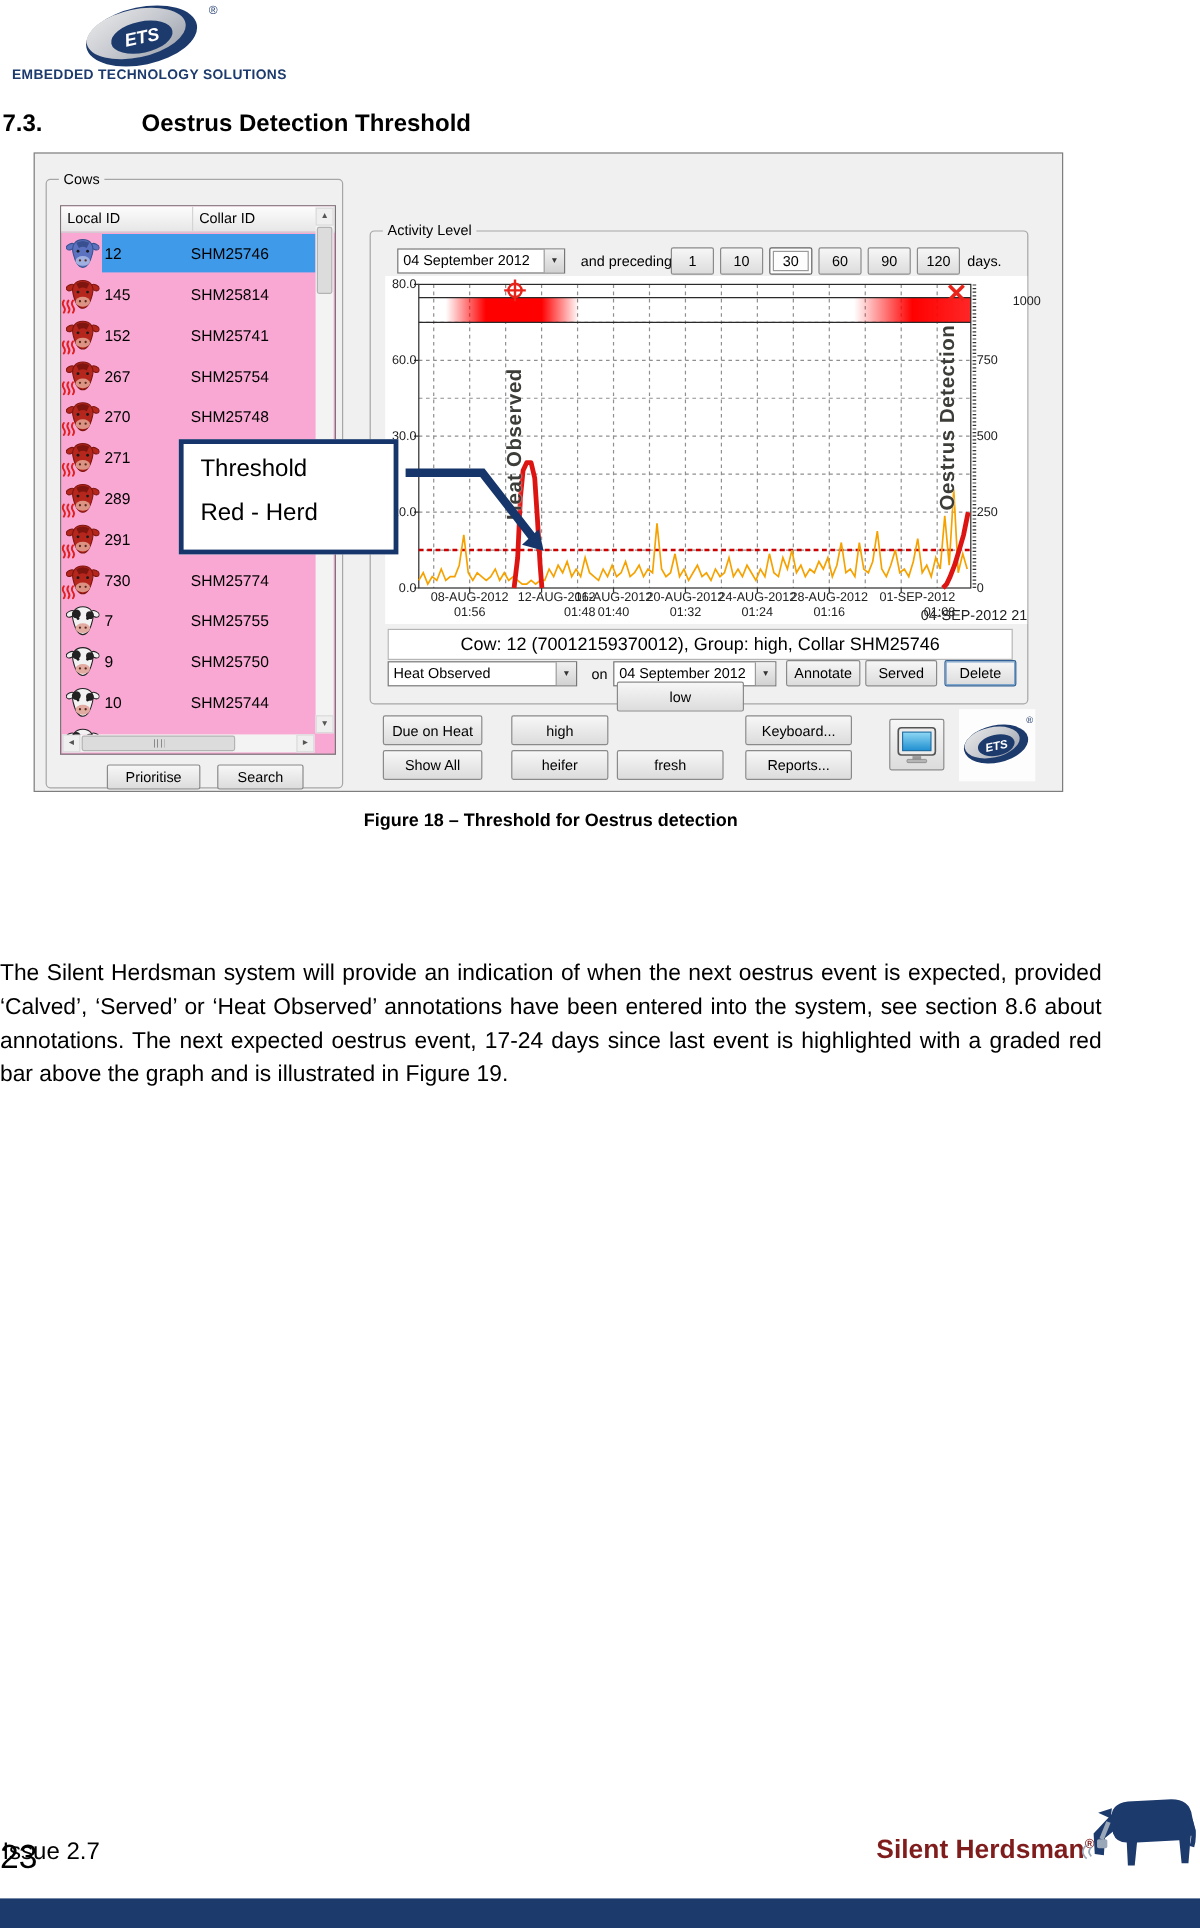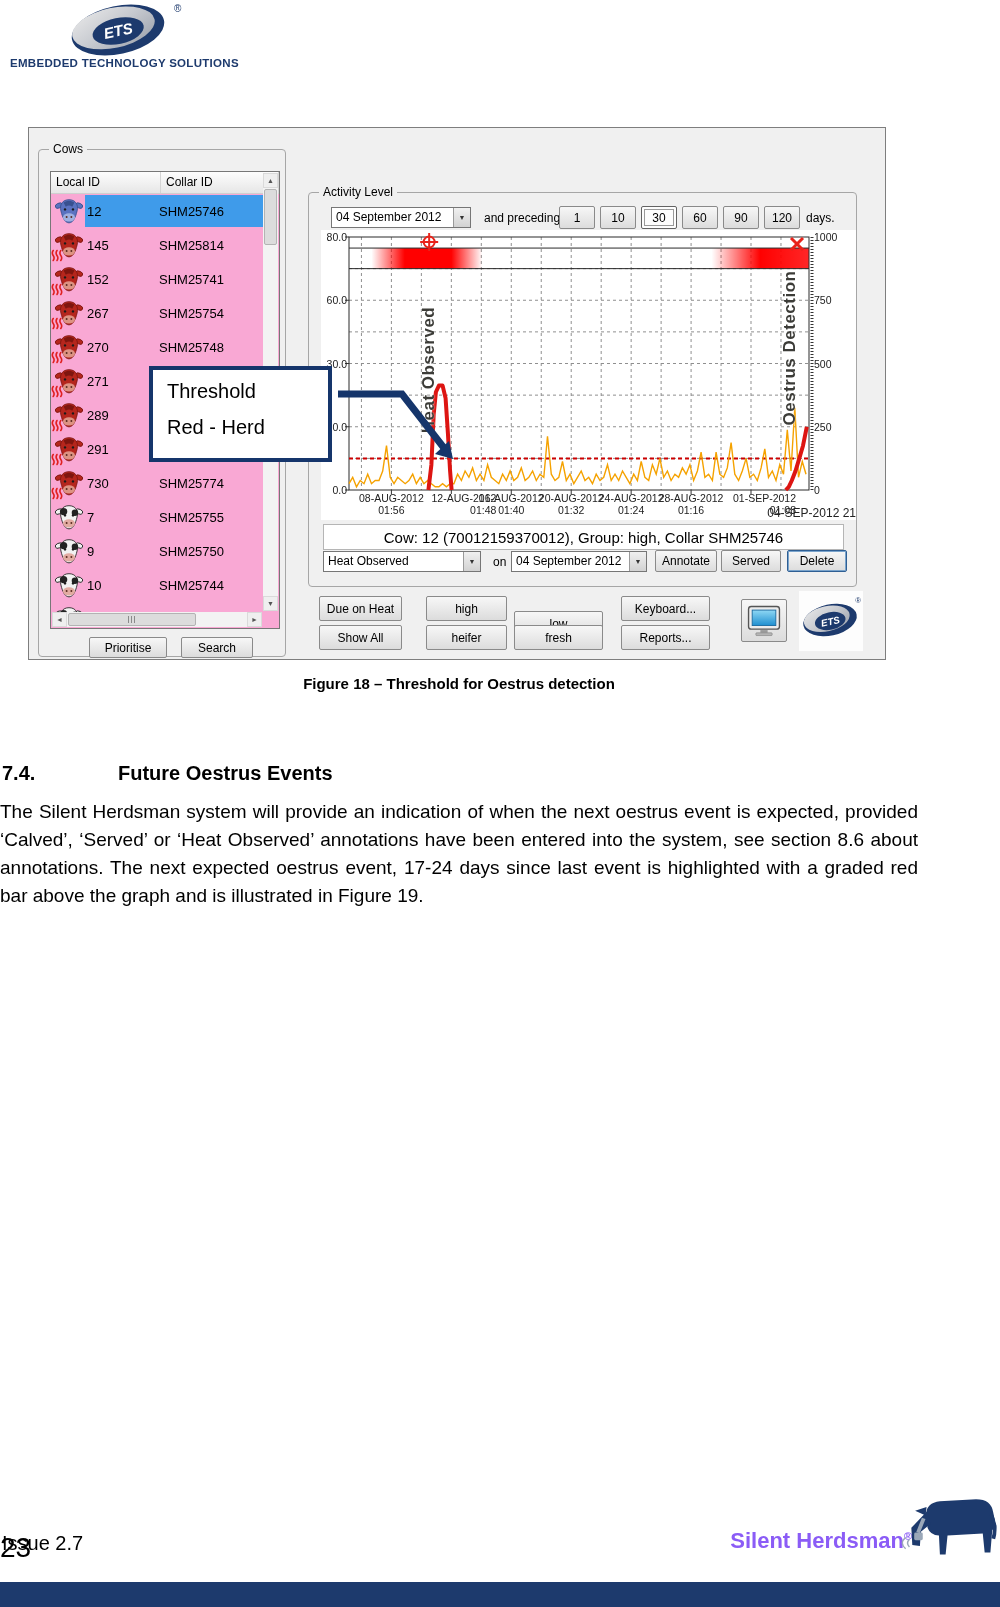--- a/index.html
+++ b/index.html
@@ -9,21 +9,21 @@
   .abs{position:absolute}
 
   
   .tagline{position:absolute;left:10px;top:57px;font-size:11.5px;font-weight:bold;color:#1d3a6d;letter-spacing:.3px}
   .h-sec{position:absolute;display:flex;font-size:20px;font-weight:bold}
   .h-sec .num{width:116px}
   .caption{position:absolute;left:0;top:675px;width:918px;text-align:center;font-size:15px;font-weight:bold}
   .bodytext{position:absolute;left:0;top:798px;width:918px;font-size:19px;line-height:28px;text-align:justify}
   .f-issue{position:absolute;left:2px;top:1532px;font-size:20px}
   .f-page{position:absolute;left:0;top:1532px;width:940px;text-align:left;font-size:28px}
-  .f-brand{position:absolute;right:88px;top:1528px;font-size:22px;font-weight:bold;color:#8b5cf6;white-space:nowrap}
+  .f-brand{position:absolute;right:88px;top:1528px;font-size:22px;font-weight:bold;color:#7f1d1d;white-space:nowrap}
   .f-brand sup{font-size:11px}
   .f-bar{position:absolute;left:0;top:1582px;width:1000px;height:25px;background:#1d3a6d}
 
   
   .app{position:absolute;left:28px;top:127px;width:858px;height:533px;background:#f0f0f0;
        border:1px solid #7e7e7e;font-size:12px}
   .gbox{position:absolute;border:1px solid #a6a6a6;border-radius:4px}
   .legend{position:absolute;top:-8px;left:10px;background:#f0f0f0;padding:0 4px;font-size:12px}
   .btn{display:flex;align-items:center;justify-content:center;background:linear-gradient(#f7f7f7,#dcdcdc);
        border:1px solid #8a8a8a;border-radius:2px;font-size:12px;cursor:default;white-space:nowrap}
@@ -95,20 +95,24 @@
     <g transform="rotate(-12 60 28)">
       <ellipse cx="60" cy="28" rx="47" ry="24" fill="#1d3a6d"></ellipse>
       <ellipse cx="56" cy="25" rx="42" ry="20" fill="url(#silv)"></ellipse>
       <ellipse cx="60" cy="29" rx="26" ry="13" fill="#1d3a6d"></ellipse>
       <text x="60" y="34" text-anchor="middle" font-size="15" font-weight="bold" font-style="italic" fill="#fff" font-family="Liberation Sans, sans-serif">ETS</text>
     </g>
     <text x="116" y="10" font-size="10" fill="#1d3a6d" font-family="Liberation Sans, sans-serif">®</text>
   </svg>
   <div class="tagline">EMBEDDED TECHNOLOGY SOLUTIONS</div>
 
+  <div class="h-sec" style="left:2px;top:92px">
+    <span class="num">7.3.</span>
+    <span>Oestrus Detection Threshold</span>
+  </div>
 
   <div class="app">
 
     <div class="gbox" style="left:9px;top:21px;width:248px;height:508px">
       <span class="legend">Cows</span>
       <div class="cowtable">
         <div class="thead">
           <div class="th" style="width:110px">Local ID</div>
           <div class="th" style="flex:1">Collar ID</div>
         </div>
@@ -505,21 +509,21 @@
             </g>
           </svg>
         <div class="vaxis" style="left:108px;top:140px">Heat Observed</div>
         <div class="vaxis" style="left:469px;top:118px">Oestrus Detection</div>
         <div class="endlab">04-SEP-2012 21</div>
       <div class="ylab" style="left: 0px; top: 1px;">80.0</div>
           <div class="ylab" style="left: 0px; top: 64.25px;">60.0</div>
           <div class="ylab" style="left: 0px; top: 127.5px;">30.0</div>
           <div class="ylab" style="left: 0px; top: 190.75px;">20.0</div>
           <div class="ylab" style="left: 0px; top: 254px;">0.0</div>
-          <div class="yrlab" style="top: 1px;">1000</div>
+          <div class="yrlab" style="top: 15px; margin-left: 30px;">1000</div>
           <div class="yrlab" style="top: 64.25px;">750</div>
           <div class="yrlab" style="top: 127.5px;">500</div>
           <div class="yrlab" style="top: 190.75px;">250</div>
           <div class="yrlab" style="top: 254px;">0</div>
           <div class="xlab" style="left: 25.4039px;">
             <div>08-AUG-2012</div>
             <div>01:56</div>
           </div>
           <div class="xlab" style="left: 85.3388px; text-align: right;">
             <div>12-AUG-2012</div>
@@ -561,21 +565,21 @@
       <div class="btn abs" style="left:346px;top:357px;width:62px;height:22px">Annotate</div>
       <div class="btn abs" style="left:412px;top:357px;width:60px;height:22px">Served</div>
       <div class="btn default abs" style="left:478px;top:357px;width:60px;height:22px">Delete</div>
     </div>
 
     <div id="bottombtns">
         <div class="btn abs" style="left: 290px; top: 468px; width: 83px; height: 25px;">Due on Heat</div>
         <div class="btn abs" style="left: 290px; top: 497px; width: 83px; height: 25px;">Show All</div>
         <div class="btn abs" style="left: 397px; top: 468px; width: 81px; height: 25px;">high</div>
         <div class="btn abs" style="left: 397px; top: 497px; width: 81px; height: 25px;">heifer</div>
-        <div class="btn abs" style="left: 485px; top: 483px; width: 89px; height: 25px; text-align: right;">low</div>
+        <div class="btn abs" style="left: 485px; top: 440px; width: 106px; height: 25px; text-align: right;">low</div>
         <div class="btn abs" style="left: 485px; top: 497px; width: 89px; height: 25px;">fresh</div>
         <div class="btn abs" style="left: 592px; top: 468px; width: 89px; height: 25px;">Keyboard...</div>
         <div class="btn abs" style="left: 592px; top: 497px; width: 89px; height: 25px;">Reports...</div>
       </div>
 
     <div class="btn abs" style="left:712px;top:471px;width:46px;height:43px">
       <svg width="40" height="36" viewBox="0 0 44 38">
         <defs>
             <linearGradient id="scr" x1="0" y1="0" x2="0" y2="1">
           <stop offset="0" stop-color="#8fd8f4"></stop>
@@ -605,24 +609,20 @@
     <div>Threshold</div>
     <div class="l2">Red - Herd</div>
   </div>
   <svg class="arrow" width="140" height="95" viewBox="0 0 140 95">
     <polyline points="6,14 70,14 112,68" fill="none" stroke="#15356b" stroke-width="7"></polyline>
     <polygon points="121,79 103,74 117,61" fill="#15356b"></polygon>
   </svg>
 
   <div class="caption">Figure 18 – Threshold for Oestrus detection</div>
 
-  <div class="h-sec" style="left:2px;top:762px">
-    <span class="num">7.4.</span>
-    <span>Future Oestrus Events</span>
-  </div>
   <div class="bodytext">The Silent Herdsman system will provide an indication of when the next oestrus event is expected, provided ‘Calved’, ‘Served’ or ‘Heat Observed’ annotations have been entered into the system, see section 8.6 about annotations. The next expected oestrus event, 17-24 days since last event is highlighted with a graded red bar above the graph and is illustrated in Figure 19.</div>
 
   <div class="f-page">23</div>
   <div class="f-issue">Issue 2.7</div>
   <div class="f-brand"><span>Silent Herdsman</span><sup>®</sup></div>
   <svg class="abs" style="left:898px;top:1488px" width="100" height="94" viewBox="0 0 105 95">
     <g fill="#1d3a6d">
       <path d="M30,28 Q28,14 44,12 L82,10 Q98,10 100,24 L102,34 Q104,36 103,42 L99,42 L97,66 L91,66 L89,46 L52,48 L50,68 L44,68 L43,48 Q34,48 31,40 Z"></path>
       <path d="M31,22 L14,40 L15,58 L23,59 L24,44 L34,36 Z"></path>
       <path d="M30,18 L18,22 L29,27 Z"></path>

